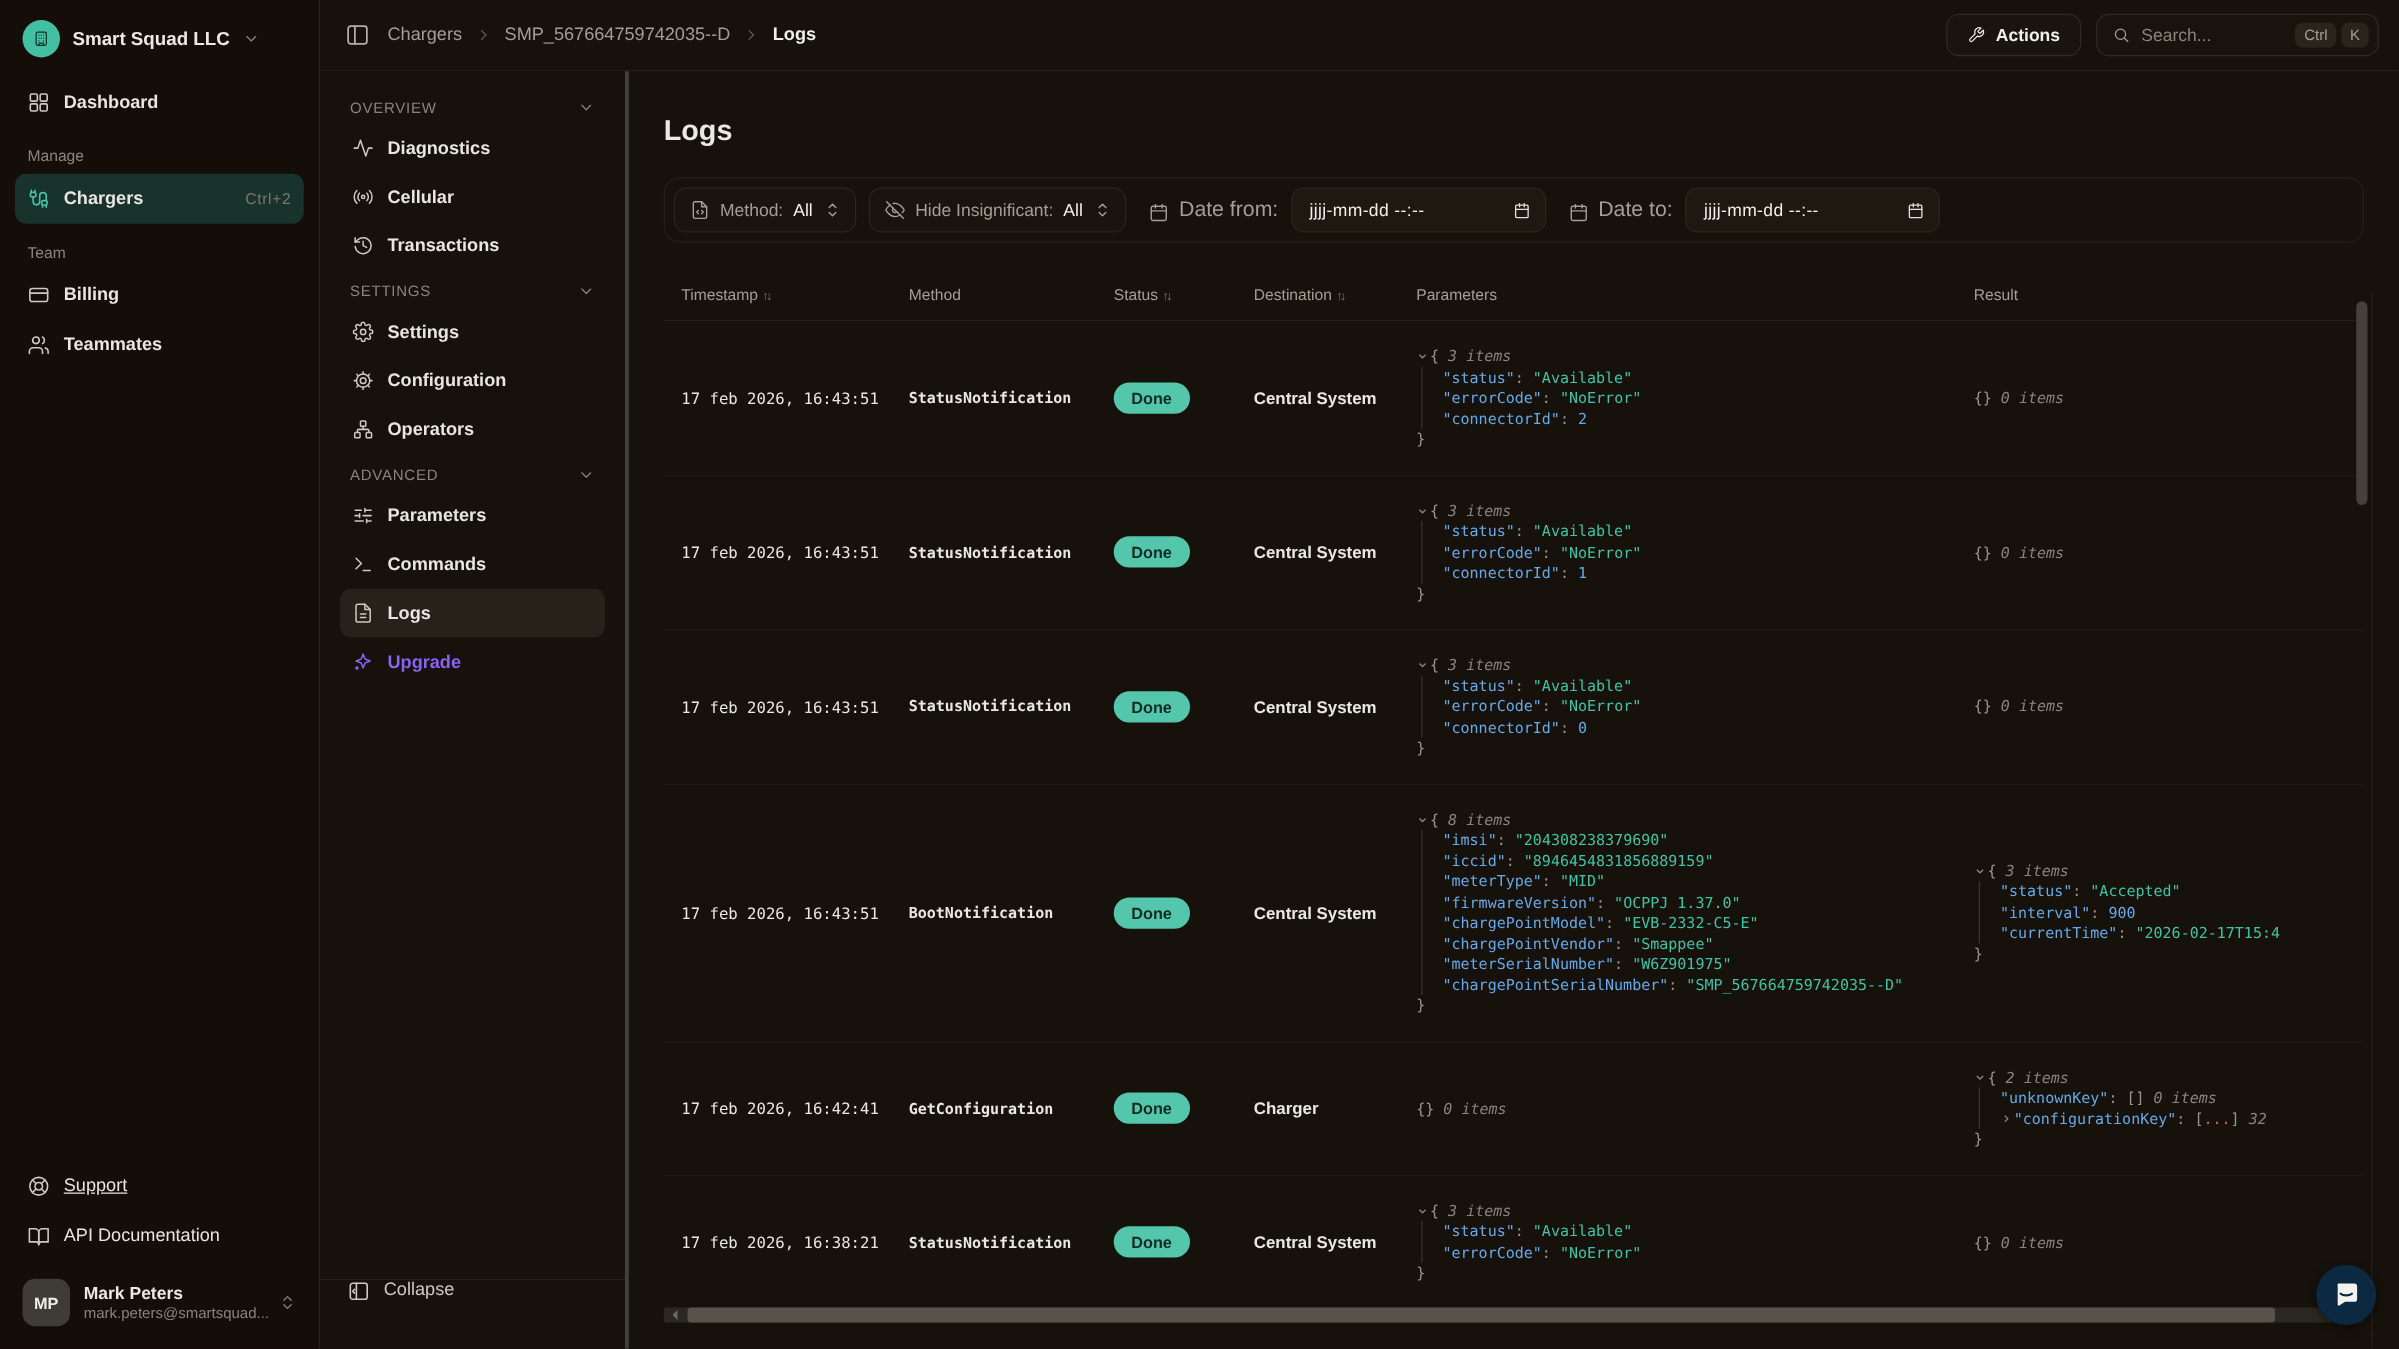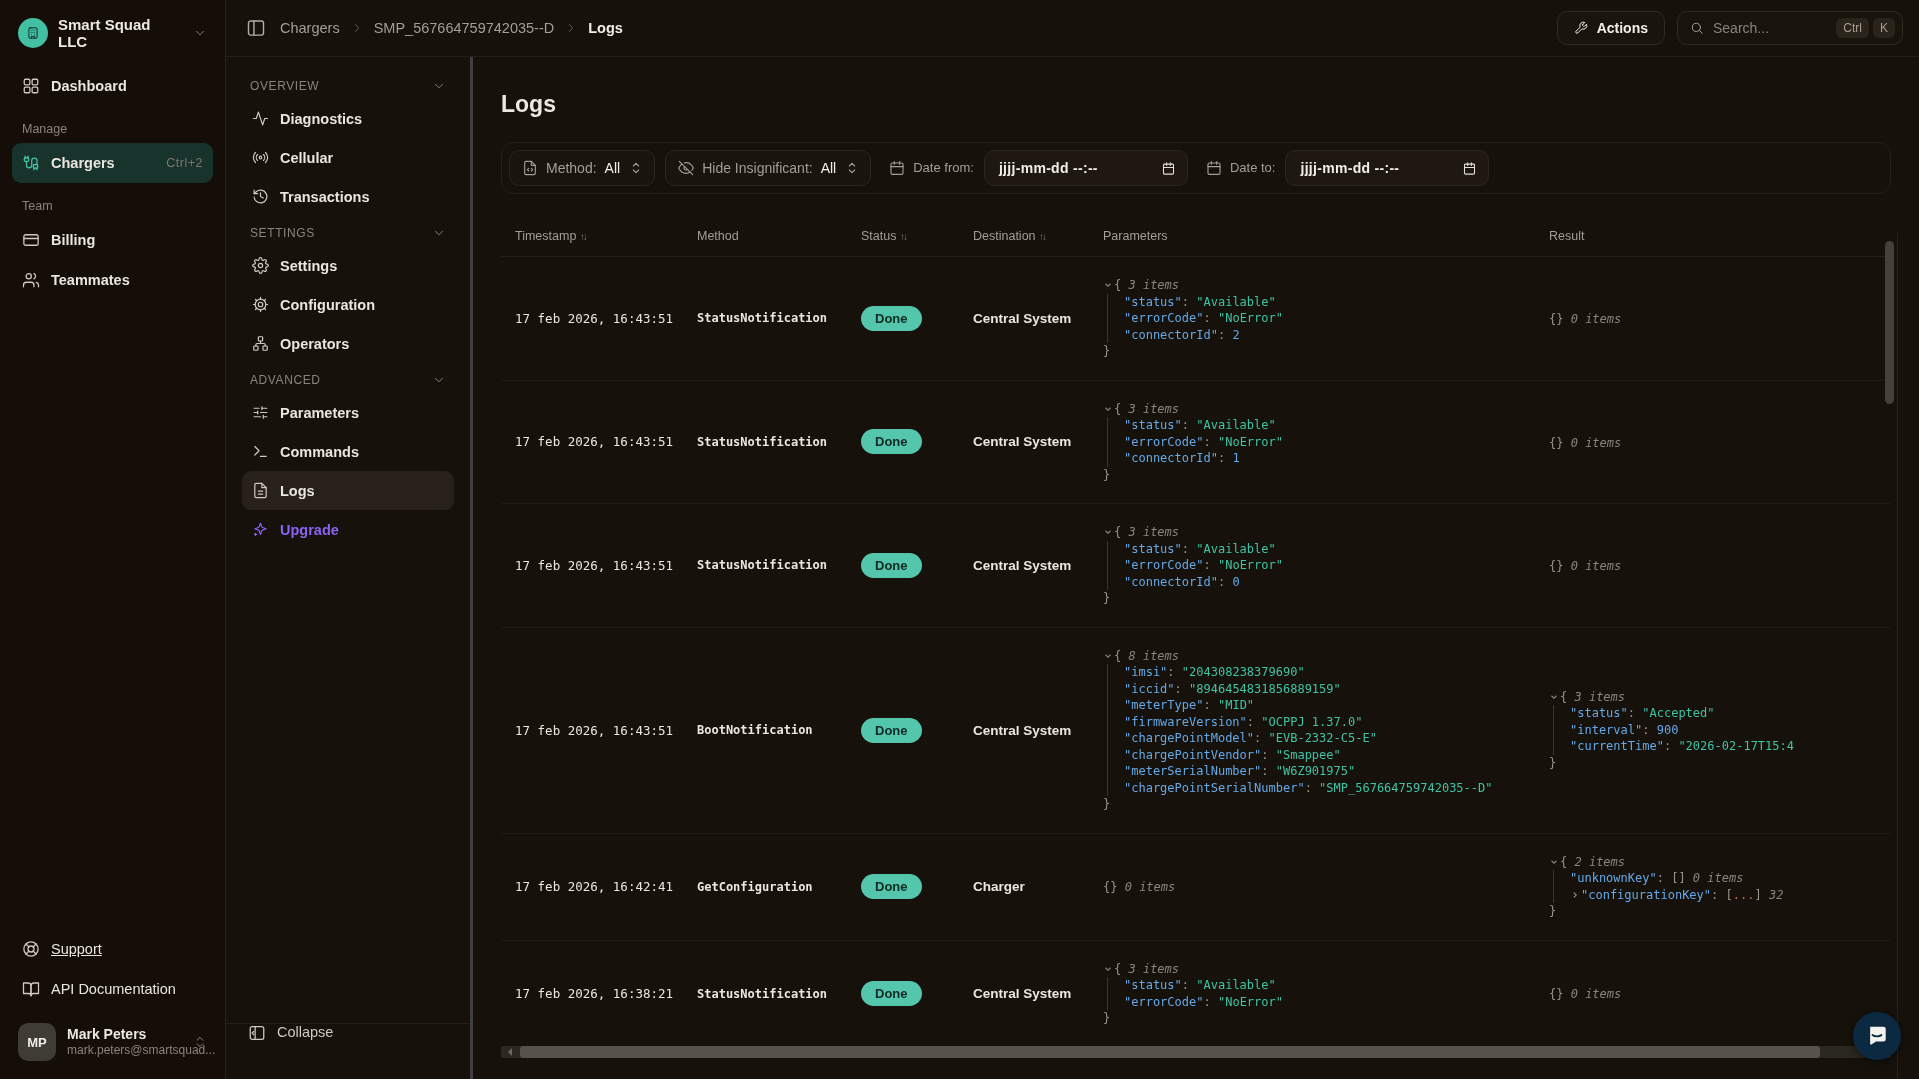--- a/index.html
+++ b/index.html
@@ -7,21 +7,21 @@
   body {
     background:#16110b; color:#ece8e2;
     font-family:"Liberation Sans", sans-serif;
     display:flex;
   }
   svg { display:block; }
   .ic { width:18px; height:18px; fill:none; stroke:currentColor; stroke-width:1.7; stroke-linecap:round; stroke-linejoin:round; flex:none; }
   .ic.sm { width:14px; height:14px; }
 
   
-  .sidebar1 { width:226px; flex:none; background:#140d08; border-right:1px solid #29221a; display:flex; flex-direction:column; padding:14px 12px 16px; }
+  .sidebar1 { width:256px; flex:none; background:#140d08; border-right:1px solid #29221a; display:flex; flex-direction:column; padding:14px 12px 16px; }
   .orgrow { display:flex; align-items:center; gap:10px; padding:2px 6px 16px; cursor:pointer; }
   .orgavatar { width:30px; height:30px; border-radius:50%; background:#43bfa2; color:#10302a; display:flex; align-items:center; justify-content:center; flex:none; }
   .orgname { font-size:15px; font-weight:700; }
   .chev-ic { color:#8d877f; }
   .navitem { height:40px; display:flex; align-items:center; gap:11px; padding:0 10px; border-radius:9px; font-size:14.5px; font-weight:600; color:#e9e5df; cursor:pointer; }
   .navitem .ic { color:#cfc9c1; }
   .navitem.active { background:#17332c; }
   .navitem.active .ic { color:#46c3a7; }
   .shortcut { margin-left:auto; color:#7d776e; font-size:12.5px; font-weight:400; letter-spacing:.5px; }
   .grouplabel { font-size:12.5px; color:#8a847b; margin:16px 10px 7px; font-weight:400; }
@@ -59,23 +59,23 @@
 
   
   .content { flex:1; min-width:0; position:relative; padding:34px 28px 0; overflow:hidden; }
   .pagetitle { font-size:23px; font-weight:700; margin-bottom:24px; }
   .filterbar { border:1px solid #251f16; border-radius:12px; padding:7px; display:flex; align-items:center; gap:10px; }
   .select { height:36px; display:flex; align-items:center; gap:8px; padding:0 10px 0 12px; background:#1a140e; border:1px solid #2d261d; border-radius:10px; cursor:pointer; }
   .select .ic { width:16px; height:16px; color:#a49e95; }
   .flabel { font-size:14px; color:#a49e95; }
   .fvalue { font-size:14px; font-weight:400; color:#f2efe9; }
   .updown { color:#8a847b; }
-  .datelabel { display:flex; align-items:flex-start; gap:8px; margin-left:8px; color:#a49e95; font-size:13px; }
+  .datelabel { display:flex; align-items:flex-end; gap:8px; margin-left:8px; color:#a49e95; font-size:17px; }
   .datelabel .ic { width:16px; height:16px; }
-  .dateinput { height:36px; width:204px; display:flex; align-items:center; padding:0 11px 0 14px; background:#1e1811; border:1px solid #2d261d; border-radius:10px; font-size:14px; font-weight:700; color:#f2efe9; letter-spacing:.3px; cursor:pointer; }
+  .dateinput { height:36px; width:204px; display:flex; align-items:center; padding:0 11px 0 14px; background:#1e1811; border:1px solid #2d261d; border-radius:10px; font-size:14px; font-weight:400; color:#f2efe9; letter-spacing:.3px; cursor:pointer; }
   .dateinput .ic { margin-left:auto; width:15px; height:15px; color:#e3dfd9; }
 
   
   .logtable { margin-top:26px; }
   .thead { display:flex; align-items:center; padding:9px 0 13px; border-bottom:1px solid #251f16; color:#a49e95; font-size:12.5px; font-weight:500; }
   .cell { flex:none; }
   .c-ts { width:196px; padding-left:14px; }
   .c-m  { width:164px; }
   .c-st { width:112px; }
   .c-d  { width:130px; }

